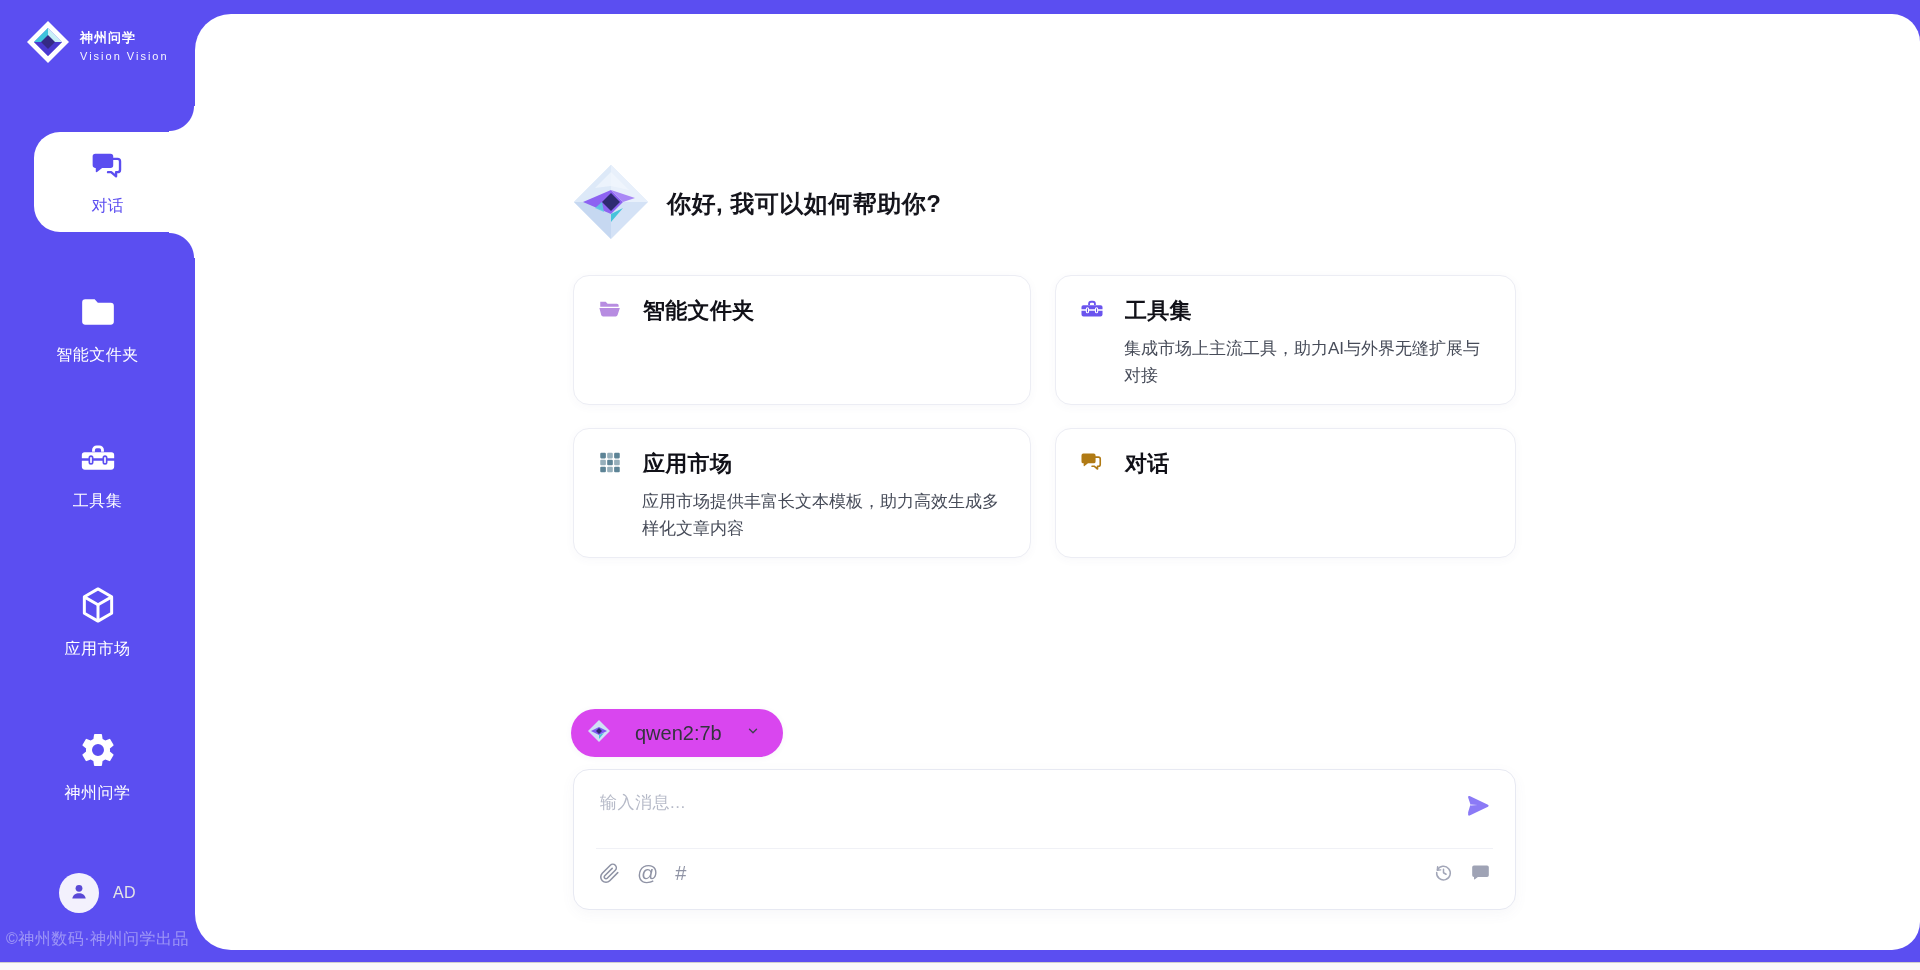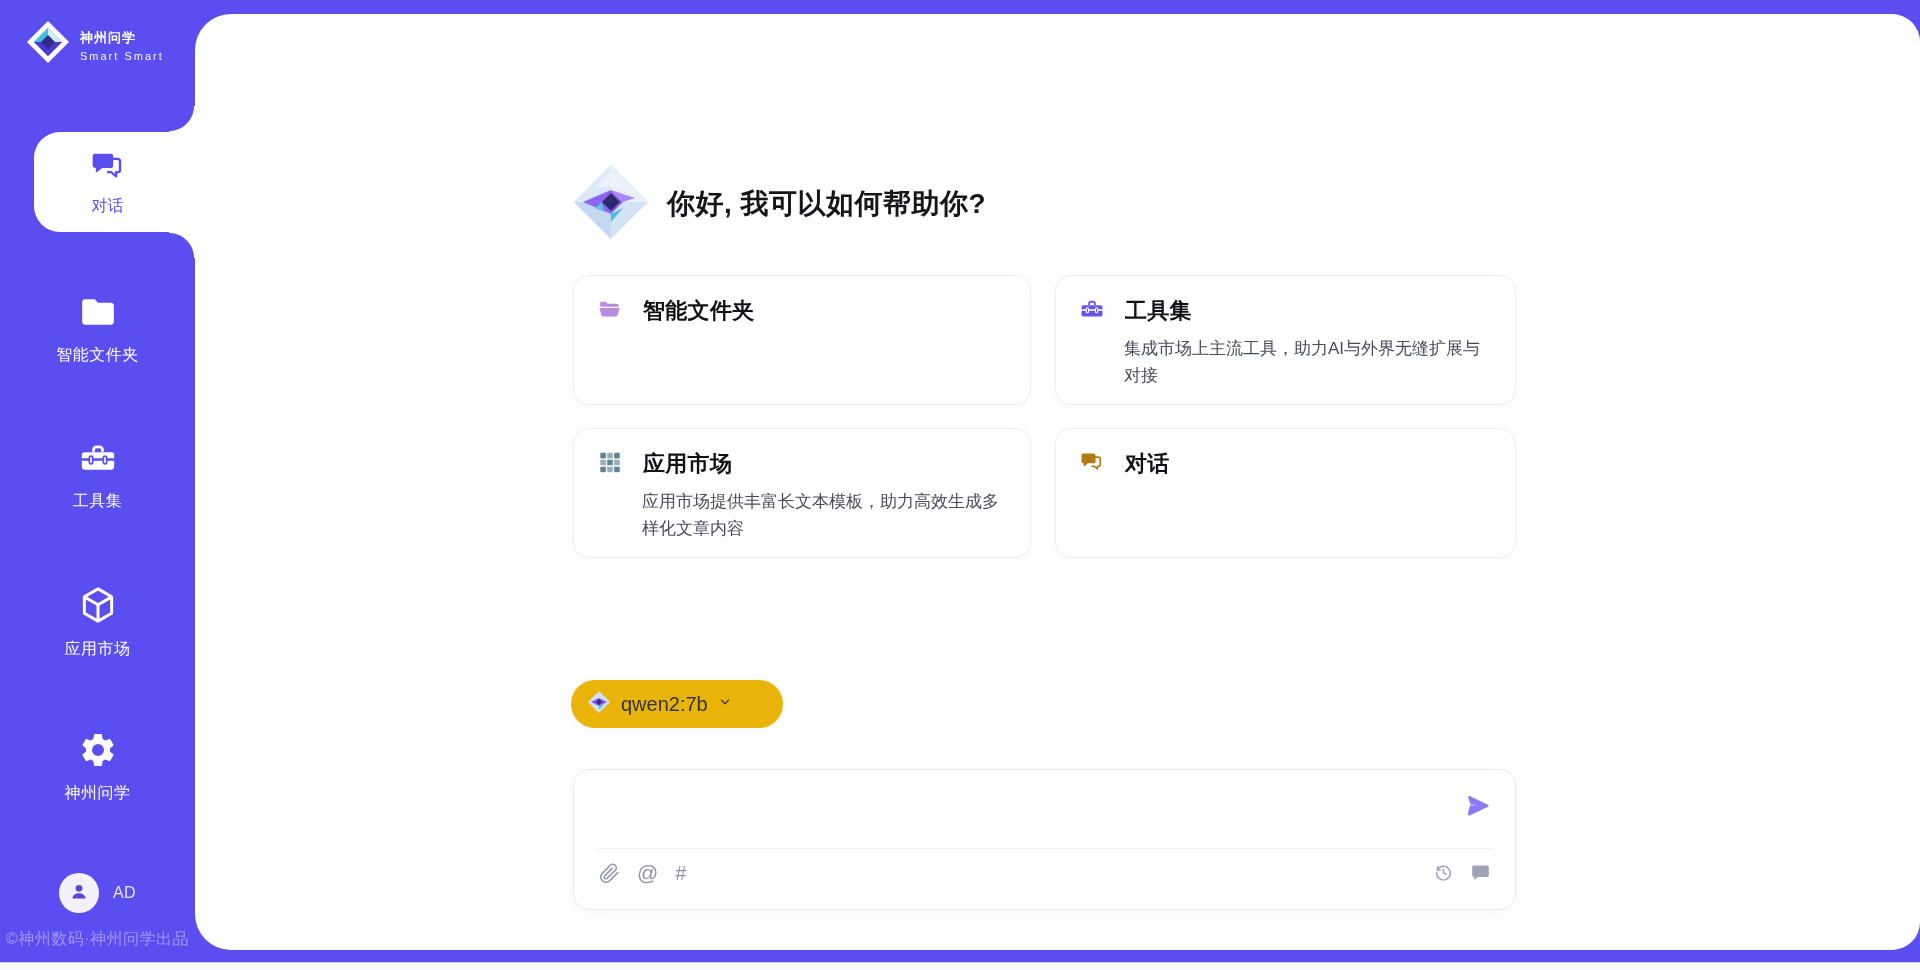--- a/index.html
+++ b/index.html
@@ -38,36 +38,36 @@
   .avatar { width:40px; height:40px; border-radius:50%; background:#f3f1fd; display:flex; align-items:center; justify-content:center; }
   .user-name { color:#e5e5e5; font-size:16px; letter-spacing:.5px;text-align:right; }
   .copyright { position:absolute; left:0; top:929px; width:195px; text-align:center; color:rgba(255,255,255,.40); font-size:16px; letter-spacing:.5px; }
 
   
   .panel {
     position:absolute; left:195px; top:14px; width:1725px; height:936px;
     background:#fff; border-radius:36px 28px 28px 36px;
   }
   .hero { position:absolute; left:376px; top:148px; display:flex; align-items:center; gap:16px; }
-  .hero-title { font-size:28px; font-weight:bold; color:#15151c; letter-spacing:.5px; }
+  .hero-title { font-size:24px; font-weight:bold; color:#15151c; letter-spacing:.5px; }
 
   .cards { position:absolute; left:378px; top:261px; width:943px; display:grid; grid-template-columns:458px 461px; grid-auto-rows:130px; column-gap:24px; row-gap:23px; }
   .card {
     background:#fff; border:1px solid #ecedf4; border-radius:16px;
     box-shadow:0 2px 10px rgba(80,80,120,.04);
     padding:20px 24px 0 23px; cursor:pointer;
   }
   .card-head { display:flex; align-items:center; gap:20px; }
   .card-title { font-size:22px; font-weight:bold; color:#111118; letter-spacing:.3px; }
   .card-desc { margin:9px 0 0 45px; width:366px; font-size:17px; line-height:27px; color:#474c59; }
 
   .model-pill {
-    position:absolute; left:376px; top:666px; height:48px; min-width:212px;
-    background:#eab308; border-radius:24px; display:flex; align-items:center;
-    gap:10px; padding:0 20px 0 16px; cursor:pointer;
+    position:absolute; left:376px; top:695px; height:48px; min-width:212px;
+    background:#d946ef; border-radius:24px; display:flex; align-items:center;
+    gap:24px; padding:0 20px 0 16px; cursor:pointer;
     box-shadow:0 1px 6px rgba(90,90,140,.06);
   }
   .model-name { font-size:20px; color:#33343d; }
 
   .composer {
     position:absolute; left:378px; top:755px; width:943px; height:141px;
     border:1.5px solid #e7e9f2; border-radius:16px; background:#fff;
     box-shadow:0 4px 14px rgba(90,90,140,.05);
   }
   .composer-input { position:absolute; left:26px; top:21px; right:70px; font-size:17px; color:#b6bac8; letter-spacing:.5px; cursor:text; }
@@ -103,21 +103,21 @@
         <polygon points="22,1 43,22 22,43 1,22" fill="#ffffff"></polygon>
         <polygon points="22,8 36,22 22,36 8,22" fill="#8468f4"></polygon>
         <polygon points="22,8 8,22 22,22" fill="#3fc3dc"></polygon>
         <polygon points="22,8 36,22 22,22" fill="#c9f0f7"></polygon>
         <polygon points="8,22 36,22 22,36" fill="#4a39d0"></polygon>
         <polygon points="22,15 29,22 22,29 15,22" fill="#342a85"></polygon>
       </svg>
     </span>
     <span class="brand-text">
       <div class="brand-name">神州问学</div>
-      <div class="brand-sub">Smart Smart</div>
+      <div class="brand-sub">Vision Vision</div>
     </span>
   </div>
 
   <div class="nav-active">
     <span class="c-accent">
       <svg width="38" height="38" viewBox="0 0 24 24">
         <path d="M9.5 7.5h8.5a1.6 1.6 0 0 1 1.6 1.6v5.2a1.6 1.6 0 0 1-1.6 1.6h-.9v2.6l-3.1-2.6h-2" fill="none" stroke="currentColor" stroke-width="1.5" stroke-linejoin="round" stroke-linecap="round"></path>
         <path d="M4 4.2h9.6a1.7 1.7 0 0 1 1.7 1.7v5.6a1.7 1.7 0 0 1-1.7 1.7H8.3l-3.2 2.6a.5.5 0 0 1-.81-.39V13.2A1.7 1.7 0 0 1 2.3 11.5V5.9A1.7 1.7 0 0 1 4 4.2z" fill="currentColor"></path>
       </svg>
     </span>
@@ -275,20 +275,21 @@
     </span>
     <span class="model-name">qwen2:7b</span>
     <span>
       <svg width="14" height="14" viewBox="0 0 24 24" fill="none" stroke="#3f4250" stroke-width="2.4" stroke-linecap="round" stroke-linejoin="round">
         <polyline points="6,9 12,15 18,9"></polyline>
       </svg>
     </span>
   </div>
 
   <div class="composer">
+    <div class="composer-input">输入消息...</div>
 
     <div class="send-btn c-send">
       <svg width="26" height="26" viewBox="0 0 24 24" fill="currentColor">
         <path d="M2.9 20.6c-.3.9.6 1.6 1.4 1.2l16.9-8.1c.8-.4.8-1.5 0-1.9L4.3 3.8c-.8-.4-1.7.3-1.4 1.2l2 6.1c.1.3.1.6 0 .9l-2 6.6z"></path>
         <path d="M5 12.5l6.5-.5-6.5-.5z" fill="#ffffff"></path>
       </svg>
     </div>
 
     <div class="composer-divider"></div>
 

